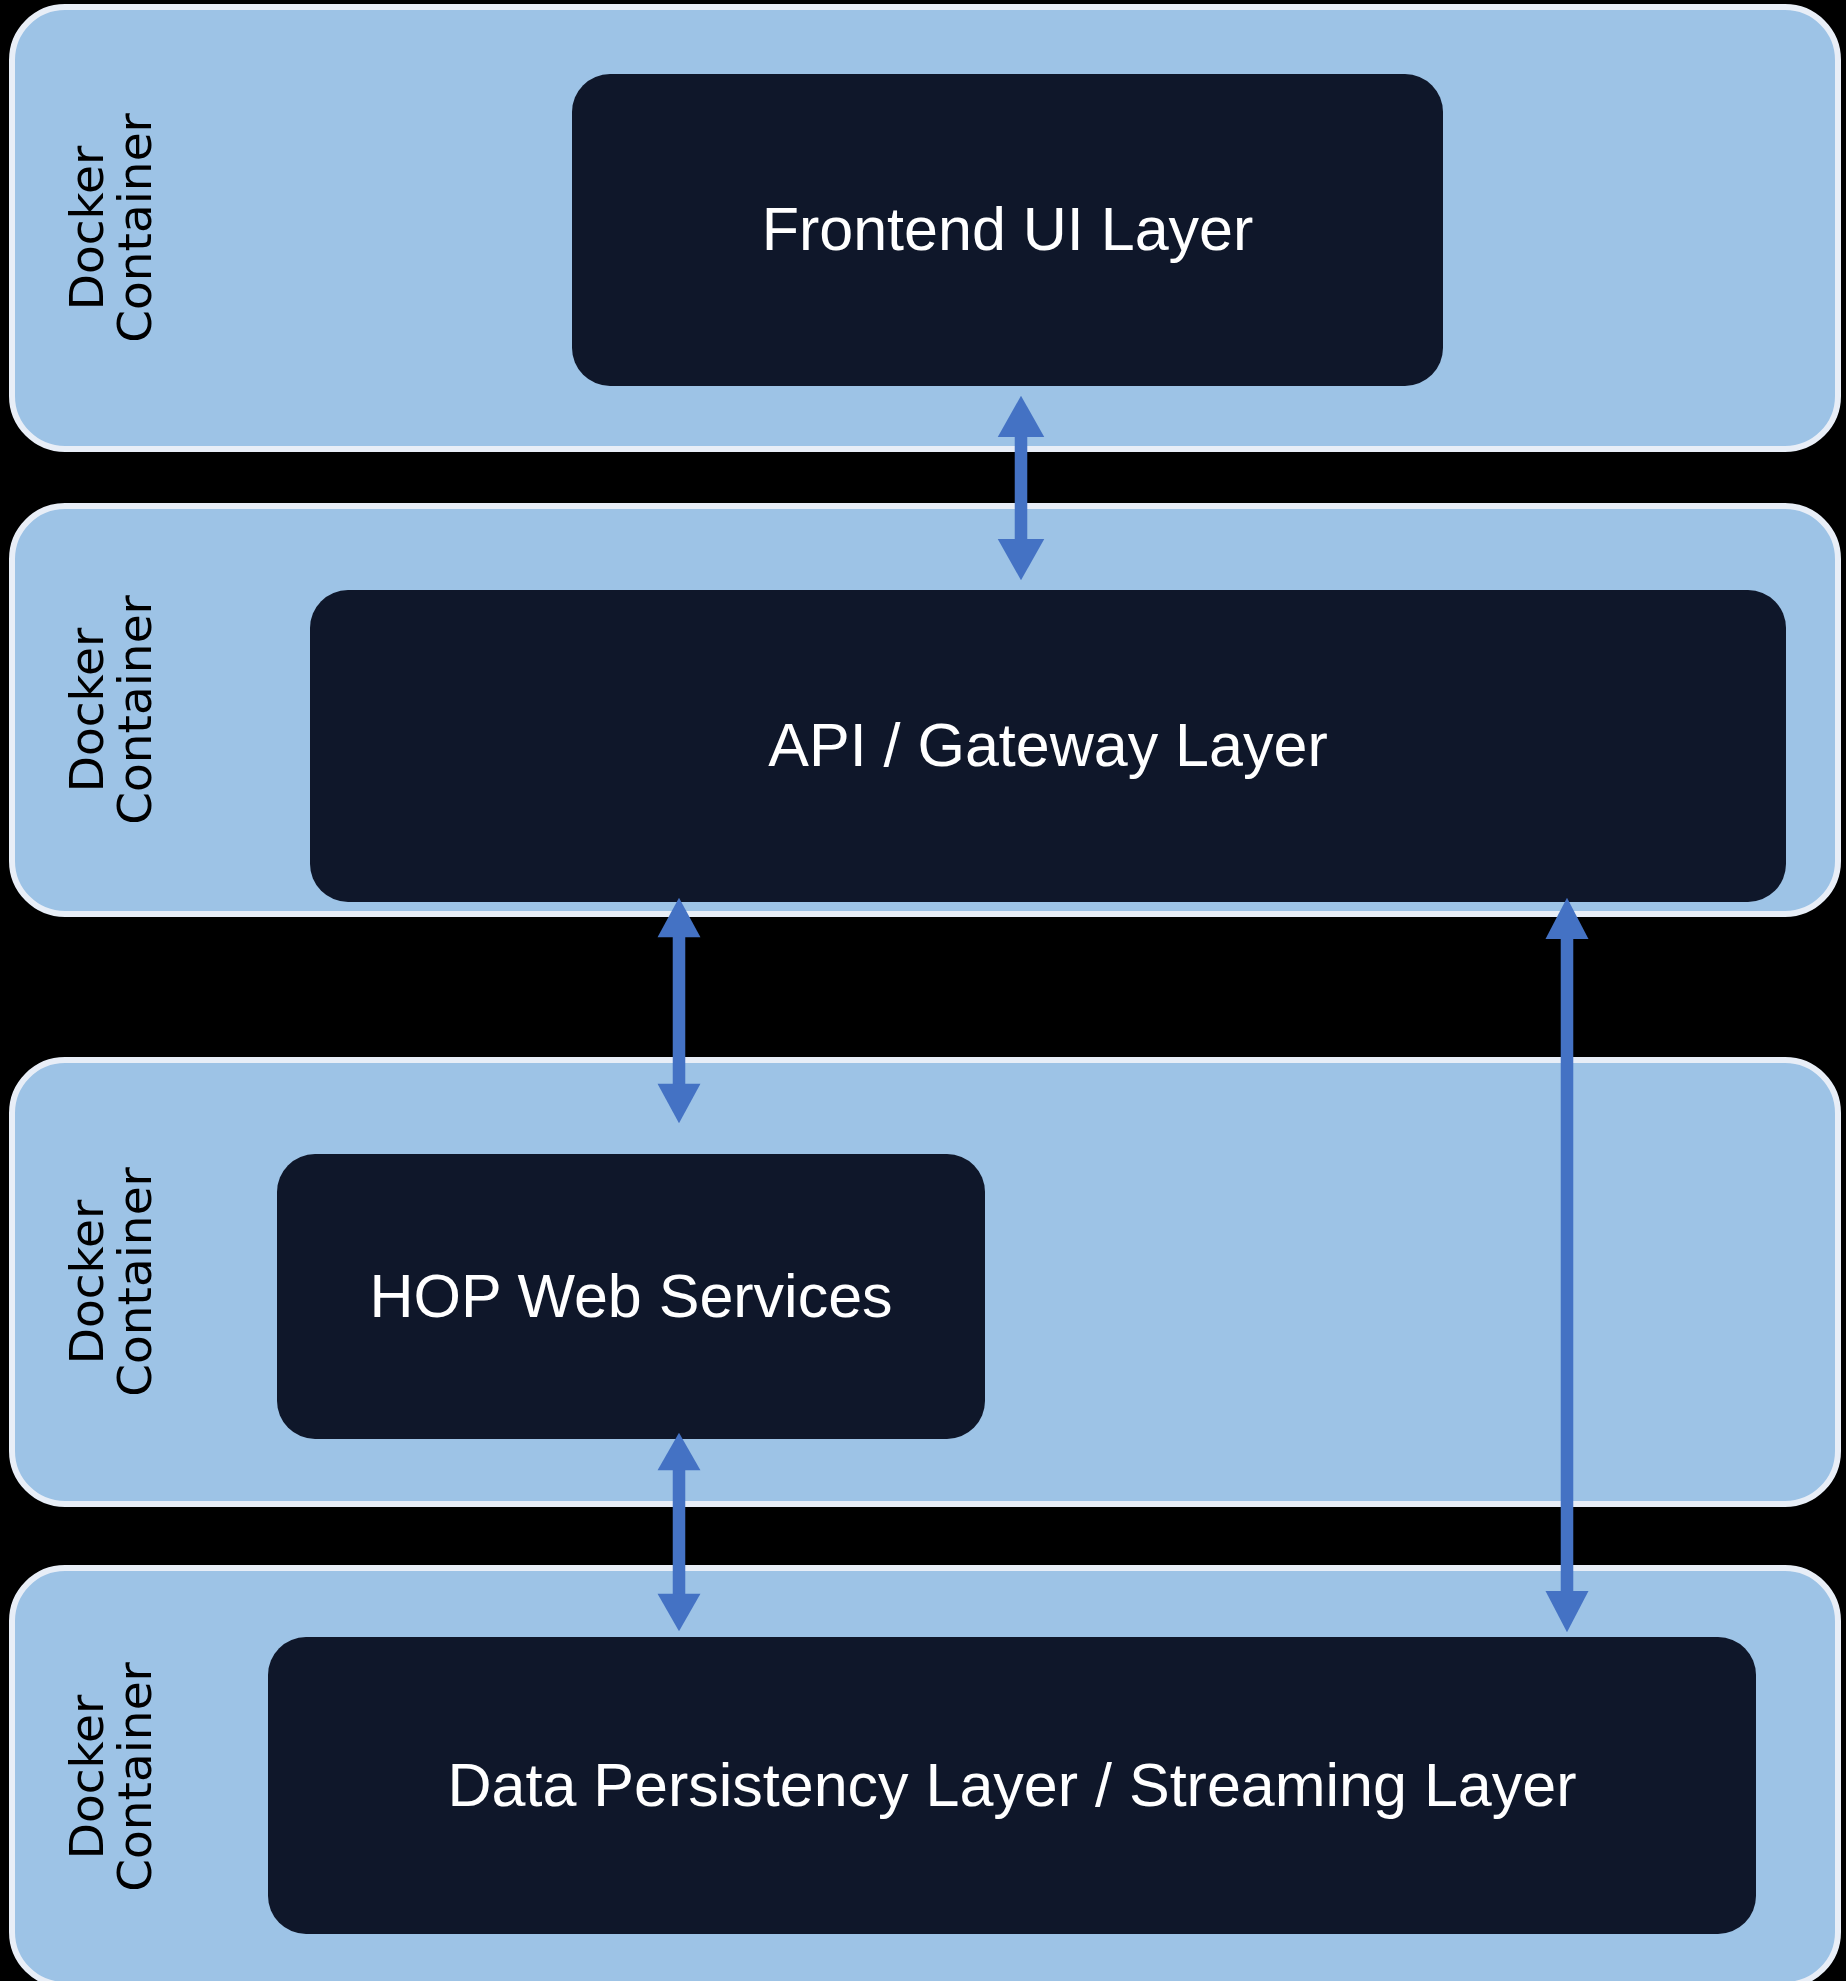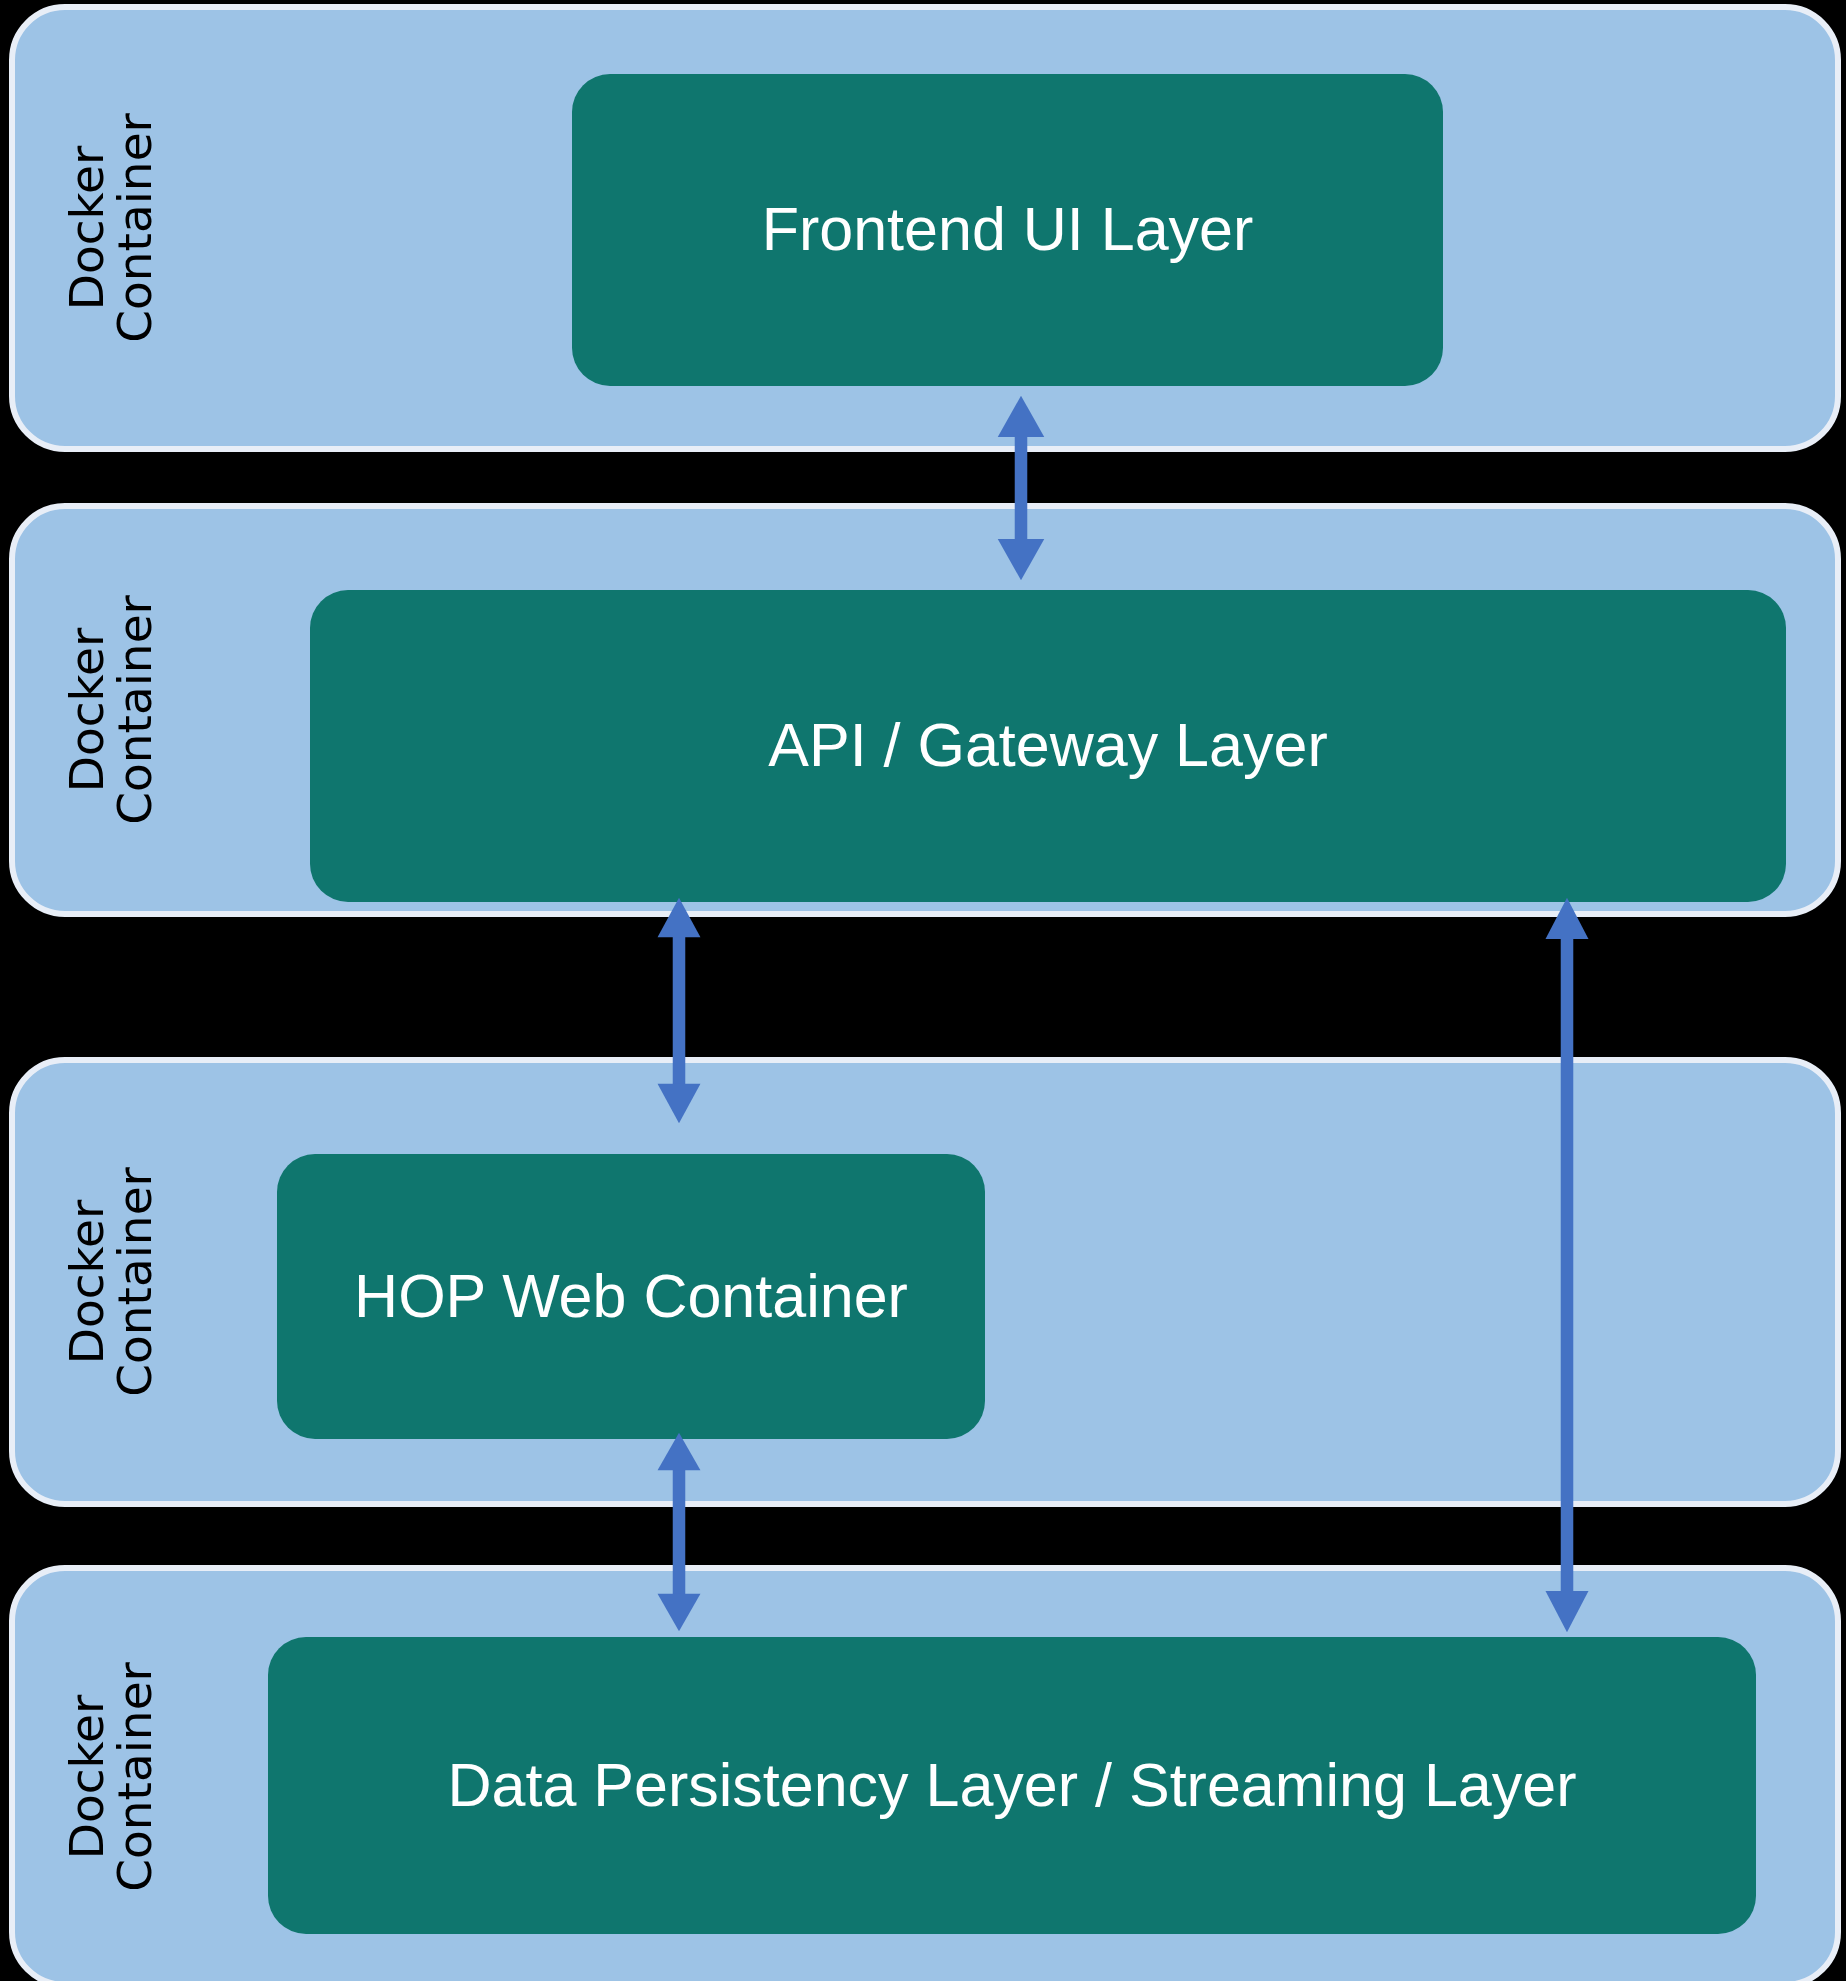--- a/index.html
+++ b/index.html
@@ -51,21 +51,21 @@
     color: #000000;
     font-family: "DejaVu Sans", sans-serif;
   }
   .docker-label-inner span {
     display: block;
   }
 
   
   .layer-box {
     position: absolute;
-    background: #0f766e;
+    background: #0f172a;
     border-radius: 38px;
     display: flex;
     align-items: center;
     justify-content: center;
     box-sizing: border-box;
     color: #FFFFFF;
     text-align: center;
   }
   .layer-box-label {
     font-size: 61px;
@@ -113,21 +113,21 @@
   </div>
 
   <div class="docker-container" style="left:9px; top:1057px; width:1832px; height:450px;">
     <div class="docker-label">
       <div class="docker-label-inner">
         <span>Docker</span>
         <span>Container</span>
       </div>
     </div>
     <div class="layer-box" style="left:262px; top:91px; width:708px; height:285px;">
-      <div class="layer-box-label">HOP Web Container</div>
+      <div class="layer-box-label">HOP Web Services</div>
     </div>
   </div>
 
   <div class="docker-container" style="left:9px; top:1565px; width:1832px; height:423px;">
     <div class="docker-label">
       <div class="docker-label-inner">
         <span>Docker</span>
         <span>Container</span>
       </div>
     </div>

